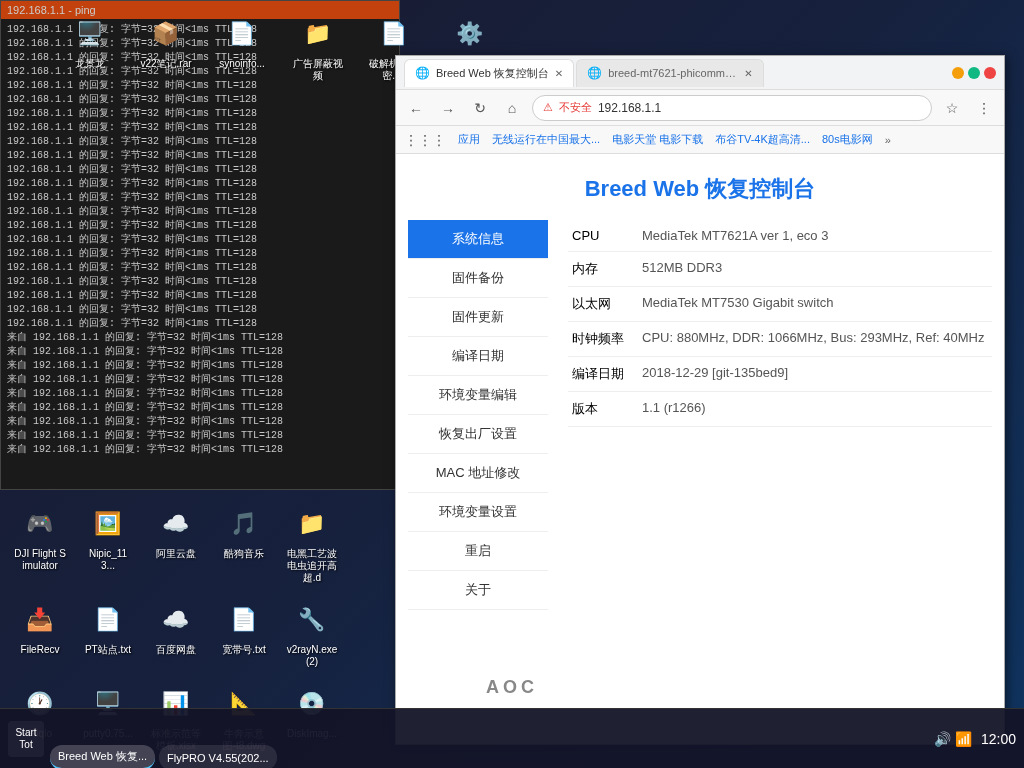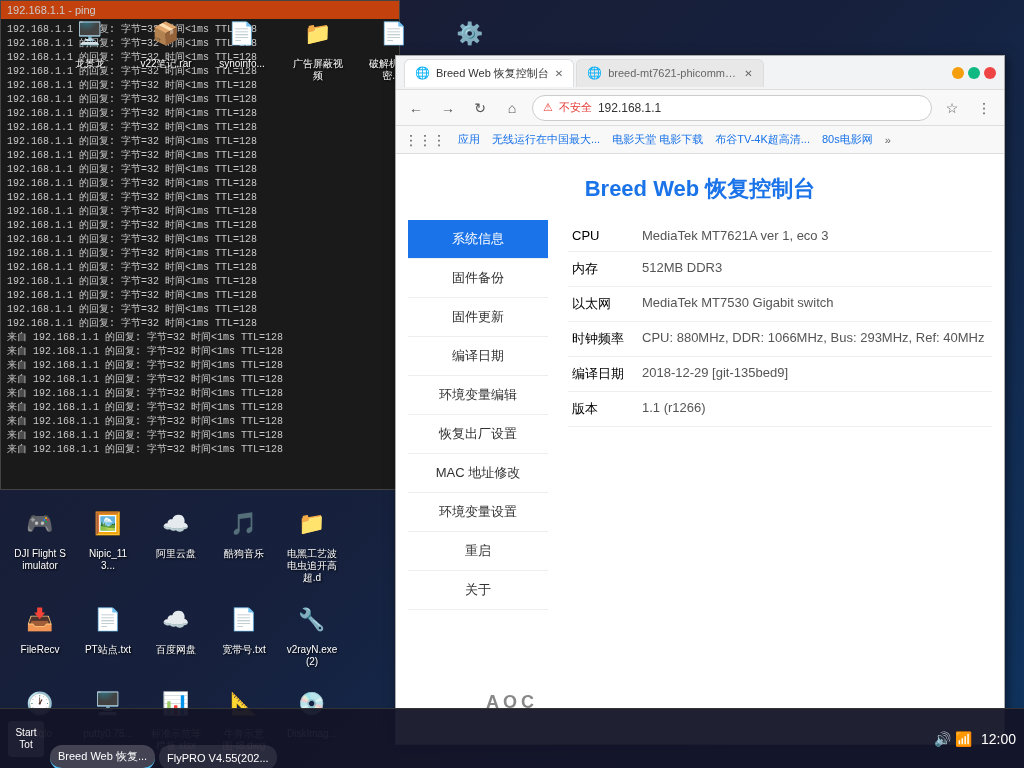--- a/index.html
+++ b/index.html
@@ -323,21 +323,21 @@
       margin-top: 38px;
     }
     .taskbar-app.active {
       background: rgba(255,255,255,0.2);
       border-bottom: 2px solid #4fc3f7;
     }
 
     
     .aoc-label {
       position: absolute;
-      bottom: 55px;
+      bottom: 70px;
       left: 50%;
       transform: translateX(-50%);
       color: #888;
       font-size: 18px;
       font-weight: bold;
       letter-spacing: 4px;
     }
 
     .window-controls {
       display: flex;

